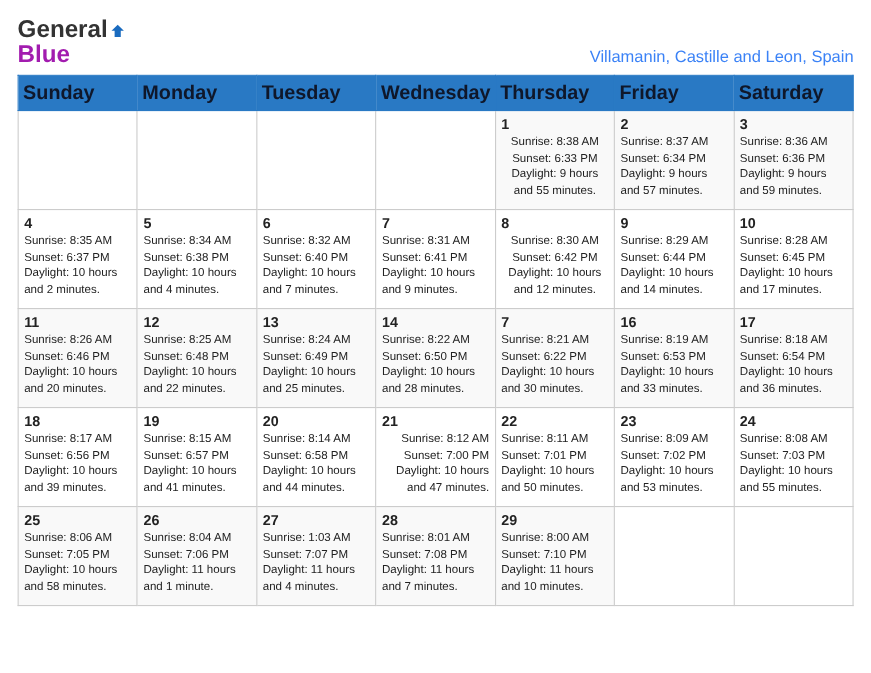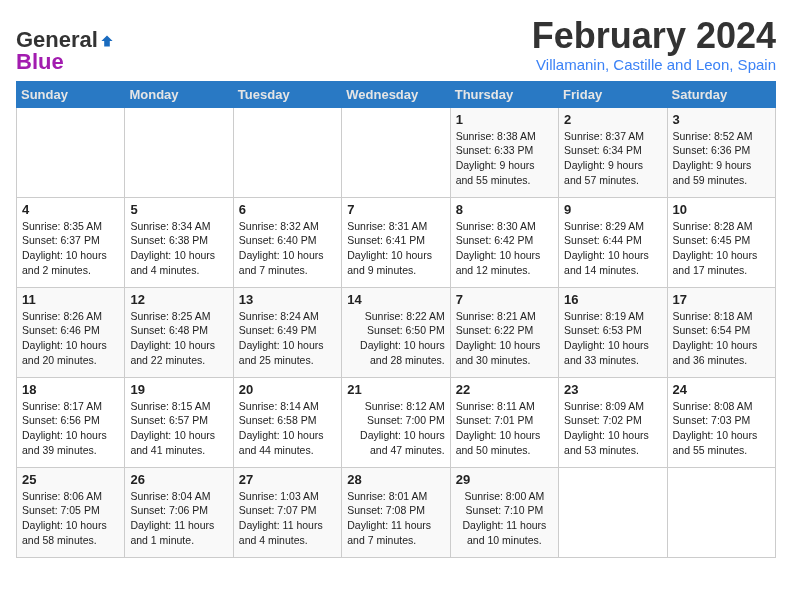--- a/index.html
+++ b/index.html
@@ -49,22 +49,22 @@
       font-size: 15px;
       color: #3b82f6;
     }
     table {
       width: 100%;
       border-collapse: collapse;
       table-layout: fixed;
     }
     thead tr th {
       background-color: #2979c4;
-      color: #e5e5e5;
-      font-size: 13px;
+      color: #0f172a;
+      font-size: 18px;
       font-weight: bold;
       padding: 5px 4px;
       text-align: left;
       border: 1px solid #2979c4;
     }
     tbody tr td {
       border: 1px solid #ccc;
       vertical-align: top;
       padding: 4px 5px;
       height: 90px;
@@ -96,21 +96,20 @@
 <div class="header-section">
   <div class="logo-area">
     <div class="logo-text">
       <span class="general">General</span><svg class="logo-icon" viewBox="0 0 20 20">
           <polygon points="10,2 18,10 14,10 14,18 6,18 6,10 2,10" fill="#1a6bbf"></polygon>
         </svg><br>
       <span class="blue">Blue</span>
     </div>
   </div>
   <div class="title-area">
-    <div class="calendar-title">February 2024</div>
     <div class="calendar-subtitle">Villamanin, Castille and Leon, Spain</div>
   </div>
 </div>
 
 <table>
   <thead>
     <tr id="weekday-header">
     <th>Sunday</th>
         <th>Monday</th>
         <th>Tuesday</th>
@@ -121,35 +120,35 @@
       </tr>
   </thead>
   <tbody id="calendar-body">
   <tr>
         <td class="empty"></td>
         <td class="empty"></td>
         <td class="empty"></td>
         <td class="empty"></td>
         <td>
           <span class="day-number">1</span>
-          <div class="day-info" style="white-space: pre-line;">Sunrise: 8:38 AM
+          <div class="day-info" style="white-space: pre-line; text-align: center;">Sunrise: 8:38 AM
 Sunset: 6:33 PM
 Daylight: 9 hours
 and 55 minutes.</div>
         </td>
         <td>
           <span class="day-number">2</span>
           <div class="day-info" style="white-space: pre-line;">Sunrise: 8:37 AM
 Sunset: 6:34 PM
 Daylight: 9 hours
 and 57 minutes.</div>
         </td>
         <td>
           <span class="day-number">3</span>
-          <div class="day-info" style="white-space: pre-line;">Sunrise: 8:52 AM
+          <div class="day-info" style="white-space: pre-line;">Sunrise: 8:36 AM
 Sunset: 6:36 PM
 Daylight: 9 hours
 and 59 minutes.</div>
         </td>
       </tr>
       <tr>
         <td>
           <span class="day-number">4</span>
           <div class="day-info" style="white-space: pre-line;">Sunrise: 8:35 AM
 Sunset: 6:37 PM
@@ -172,21 +171,21 @@
         </td>
         <td>
           <span class="day-number">7</span>
           <div class="day-info" style="white-space: pre-line;">Sunrise: 8:31 AM
 Sunset: 6:41 PM
 Daylight: 10 hours
 and 9 minutes.</div>
         </td>
         <td>
           <span class="day-number">8</span>
-          <div class="day-info" style="white-space: pre-line;">Sunrise: 8:30 AM
+          <div class="day-info" style="white-space: pre-line; text-align: center;">Sunrise: 8:30 AM
 Sunset: 6:42 PM
 Daylight: 10 hours
 and 12 minutes.</div>
         </td>
         <td>
           <span class="day-number">9</span>
           <div class="day-info" style="white-space: pre-line;">Sunrise: 8:29 AM
 Sunset: 6:44 PM
 Daylight: 10 hours
 and 14 minutes.</div>
@@ -216,21 +215,21 @@
         </td>
         <td>
           <span class="day-number">13</span>
           <div class="day-info" style="white-space: pre-line;">Sunrise: 8:24 AM
 Sunset: 6:49 PM
 Daylight: 10 hours
 and 25 minutes.</div>
         </td>
         <td>
           <span class="day-number">14</span>
-          <div class="day-info" style="white-space: pre-line; text-align: right;">Sunrise: 8:22 AM
+          <div class="day-info" style="white-space: pre-line;">Sunrise: 8:22 AM
 Sunset: 6:50 PM
 Daylight: 10 hours
 and 28 minutes.</div>
         </td>
         <td>
           <span class="day-number">7</span>
           <div class="day-info" style="white-space: pre-line;">Sunrise: 8:21 AM
 Sunset: 6:22 PM
 Daylight: 10 hours
 and 30 minutes.</div>
@@ -325,21 +324,21 @@
         </td>
         <td>
           <span class="day-number">28</span>
           <div class="day-info" style="white-space: pre-line;">Sunrise: 8:01 AM
 Sunset: 7:08 PM
 Daylight: 11 hours
 and 7 minutes.</div>
         </td>
         <td>
           <span class="day-number">29</span>
-          <div class="day-info" style="white-space: pre-line; text-align: center;">Sunrise: 8:00 AM
+          <div class="day-info" style="white-space: pre-line;">Sunrise: 8:00 AM
 Sunset: 7:10 PM
 Daylight: 11 hours
 and 10 minutes.</div>
         </td>
         <td class="empty"></td>
         <td class="empty"></td>
       </tr>
     </tbody>
 </table>
 

